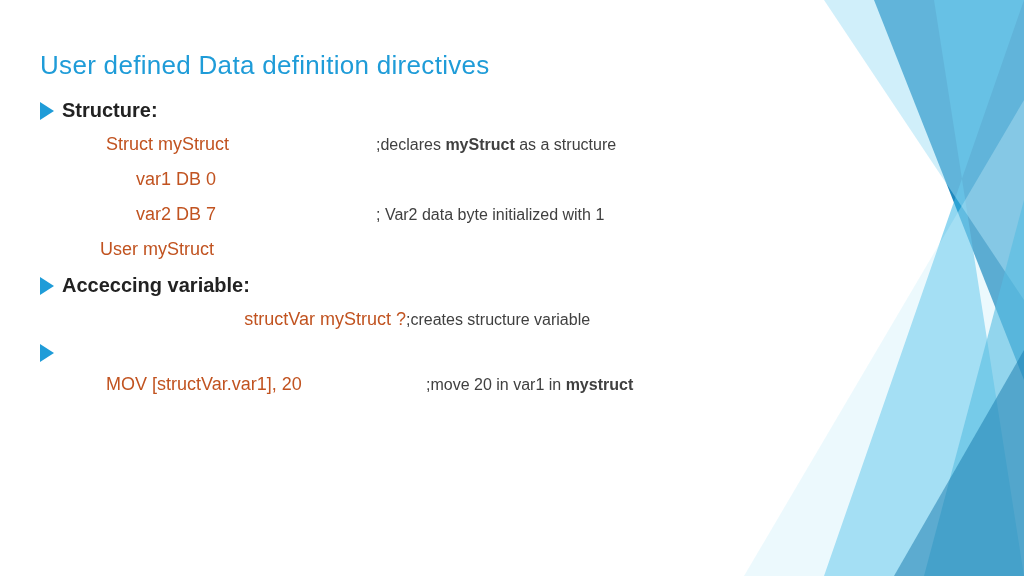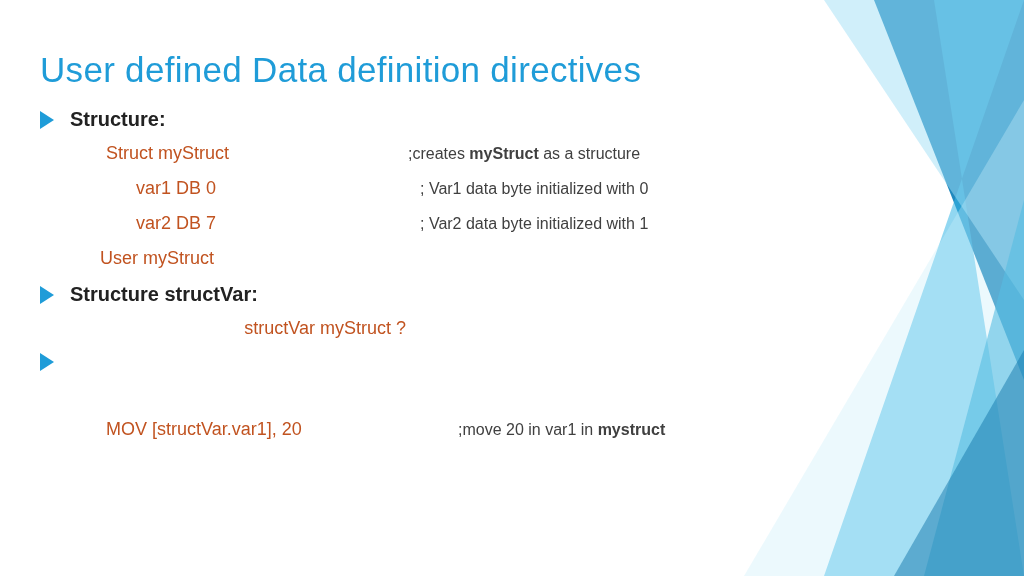--- a/index.html
+++ b/index.html
@@ -19,29 +19,29 @@
       height: 576px;
       z-index: 0;
     }
     .content {
       position: relative;
       z-index: 1;
       padding: 50px 30px 0 40px;
     }
     .title {
       color: #1F9CD8;
-      font-size: 35px;
+      font-size: 26px;
       font-weight: 400;
       margin-bottom: 18px;
       letter-spacing: 0.3px;
     }
     .section-header {
       display: flex;
       align-items: center;
-      gap: 16px;
+      gap: 8px;
       margin-bottom: 12px;
       margin-top: 10px;
     }
     .arrow {
       width: 0;
       height: 0;
       border-left: 14px solid #1F9CD8;
       border-top: 9px solid transparent;
       border-bottom: 9px solid transparent;
     }
@@ -57,25 +57,25 @@
     }
     .code-col {
       color: #C15320;
       font-size: 18px;
     }
     .comment-col {
       color: #404040;
       font-size: 16px;
     }
     .small-bold { font-weight: 700; }
-    .indent-1 { padding-left: 66px; gap: 32px; }
-    .indent-2 { padding-left: 96px; gap: 44px; }
+    .indent-1 { padding-left: 66px; }
+    .indent-2 { padding-left: 96px; }
     .w1 { width: 270px; }
     .w2 { width: 300px; text-align: right; }
-    .w3 { width: 320px; margin-top: 36px; }
+    .w3 { width: 320px; }
   </style>
 </head>
 <body>
 
 <svg class="triangles" viewBox="0 0 340 576" preserveAspectRatio="none">
   <polygon points="340,0 190,0 340,380" fill="#0E7FB9" opacity="0.92"></polygon>
   <polygon points="340,0 250,0 340,576 140,576" fill="#37B6E6" opacity="0.55"></polygon>
   <polygon points="140,0 340,300 340,0" fill="#a2e0f5" opacity="0.5"></polygon>
   <polygon points="240,576 340,200 340,576" fill="#1aa3d6" opacity="0.6"></polygon>
   <polygon points="60,576 340,100 340,576" fill="#c8edf9" opacity="0.35"></polygon>
@@ -87,45 +87,45 @@
   <h1 class="title">User defined Data definition directives</h1>
 
   <div class="section-header">
     <div class="arrow"></div>
     <div class="section-label">Structure:</div>
   </div>
 
   <div class="code-row indent-1">
     <div class="code-col w1">Struct myStruct</div>
     <div class="comment-col">
-      <span>;creates </span><span class="small-bold">myStruct</span><span> as a structure</span>
+      <span>;declares </span><span class="small-bold">myStruct</span><span> as a structure</span>
     </div>
   </div>
 
   <div class="code-row indent-2">
     <div class="code-col" style="width:240px">var1  DB 0</div>
-    <div class="comment-col">; Var1 data byte initialized with 0</div>
   </div>
 
   <div class="code-row indent-2">
     <div class="code-col" style="width:240px">var2  DB 7</div>
     <div class="comment-col">; Var2 data byte initialized with 1</div>
   </div>
 
   <div class="code-row" style="padding-left:60px">
     <div class="code-col">User  myStruct</div>
   </div>
 
   <div class="section-header">
     <div class="arrow"></div>
-    <div class="section-label">Structure structVar:</div>
+    <div class="section-label">Acceccing variable:</div>
   </div>
 
   <div class="code-row indent-1">
     <div class="code-col w2">structVar  myStruct  ?</div>
+    <div class="comment-col">;creates structure variable</div>
   </div>
 
   <div class="section-header">
     <div class="arrow"></div>
   </div>
 
   <div class="code-row indent-1">
     <div class="code-col w3">MOV [structVar.var1], 20</div>
     <div class="comment-col">
       <span>;move 20 in var1 in </span><span class="small-bold">mystruct</span>

